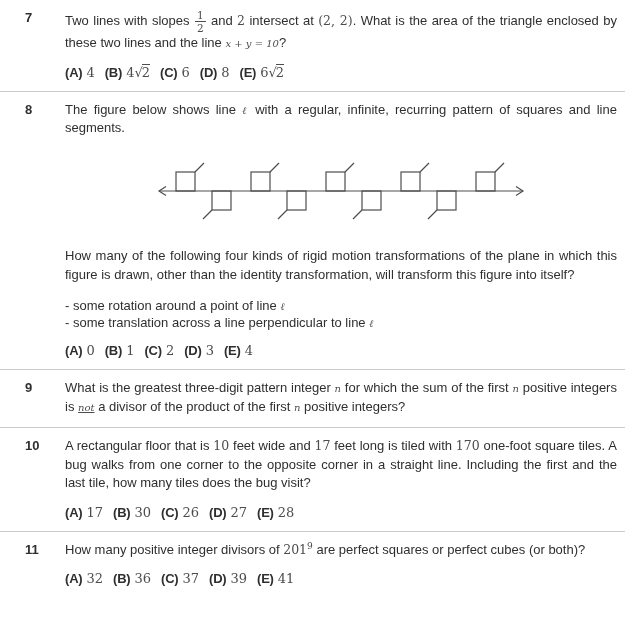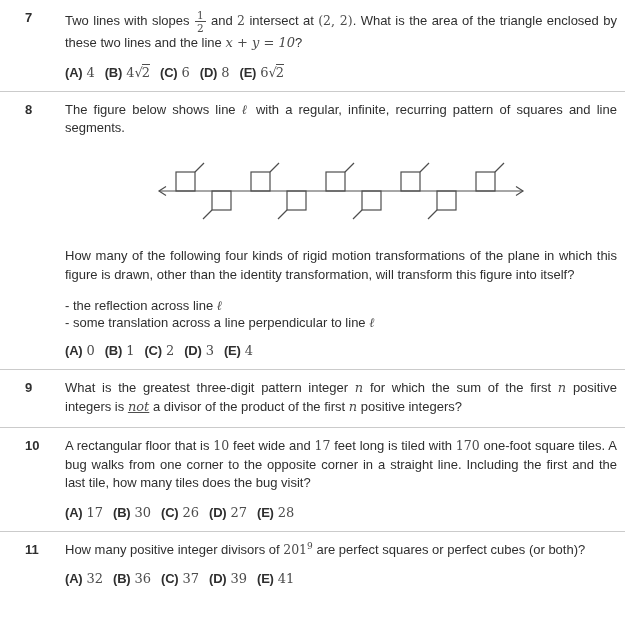--- a/index.html
+++ b/index.html
@@ -38,21 +38,21 @@
   }
   .math {
     font-family: "DejaVu Serif", serif;
     color: #4c4c4c;
     font-size: 12.5px;
   }
   .mi {
     font-family: "DejaVu Serif", serif;
     font-style: italic;
     color: #4c4c4c;
-    font-size: 13px;
+    font-size: 10px;
   }
   .und {
     text-decoration: underline;
   }
   .frac {
     display: inline-flex;
     flex-direction: column;
     vertical-align: middle;
     text-align: center;
     font-family: "DejaVu Serif", serif;
@@ -177,21 +177,21 @@
             <rect x="132" y="40" width="19" height="19"></rect>
             <line x1="132" y1="59" x2="123" y2="68"></line>
             <rect x="207" y="40" width="19" height="19"></rect>
             <line x1="207" y1="59" x2="198" y2="68"></line>
             <rect x="282" y="40" width="19" height="19"></rect>
             <line x1="282" y1="59" x2="273" y2="68"></line>
           </svg>
       </div>
       <p class="qtext question">How many of the following four kinds of rigid motion transformations of the plane in which this figure is drawn, other than the identity transformation, will transform this figure into itself?</p>
       <div class="list">
-        <div class="li"><span>- the reflection across line</span> <span class="mi">ℓ</span></div>
+        <div class="li"><span>- some rotation around a point of line</span> <span class="mi">ℓ</span></div>
         <div class="li"><span>- some translation across a line perpendicular to line</span> <span class="mi">ℓ</span></div>
       </div>
       <div class="choices">
         <span class="choice"><b>(A)</b><span class="cval">0</span></span>
         <span class="choice"><b>(B)</b><span class="cval">1</span></span>
         <span class="choice"><b>(C)</b><span class="cval">2</span></span>
         <span class="choice"><b>(D)</b><span class="cval">3</span></span>
         <span class="choice"><b>(E)</b><span class="cval">4</span></span>
       </div>
     </div>

